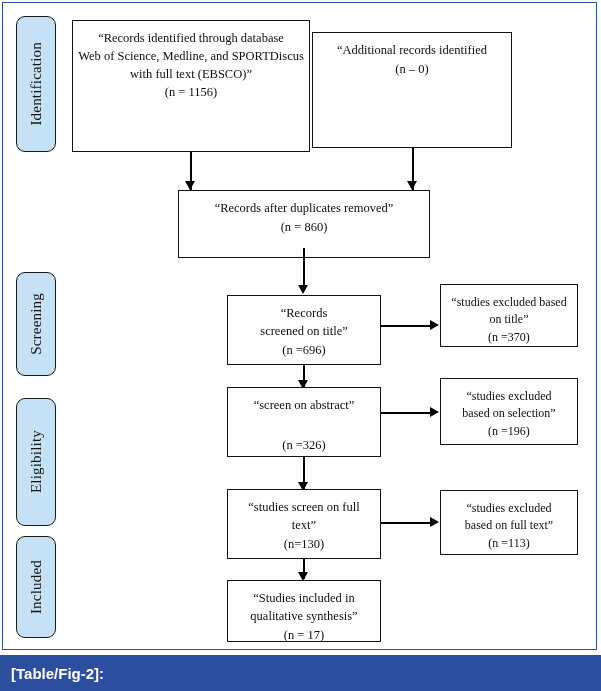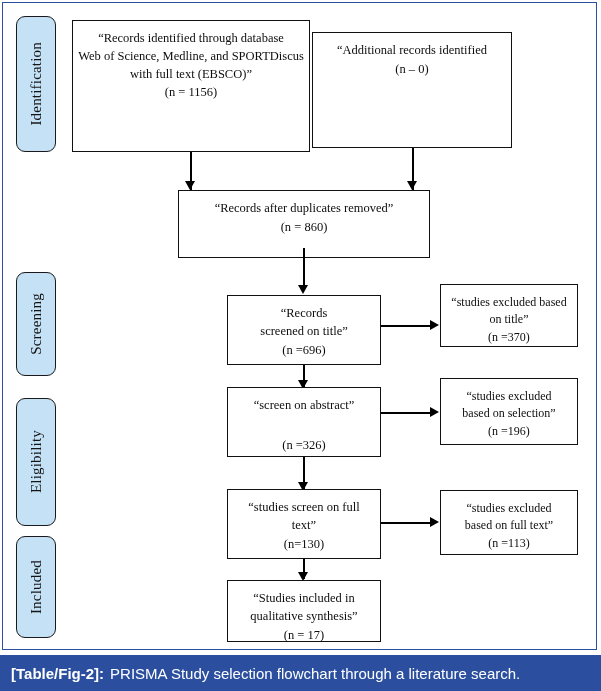--- a/index.html
+++ b/index.html
@@ -239,16 +239,15 @@
   <div class="arrow-down" style="left:298px; top:572px;"></div>
 
   <div class="node top-pad" style="left:227px; top:580px; width:154px; height:62px;">
     <span class="line fs12">“Studies included in</span>
     <span class="line fs12">qualitative synthesis”</span>
     <span class="line count fs12">(n = 17)</span>
   </div>
 
   <div class="caption-bar">
     <span class="cap-key">[Table/Fig-2]:</span>
-    <span class="cap-text">PRISMA Study selection flowchart through a literature search.</span>
   </div>
 
 </div>
 
 </body></html>

